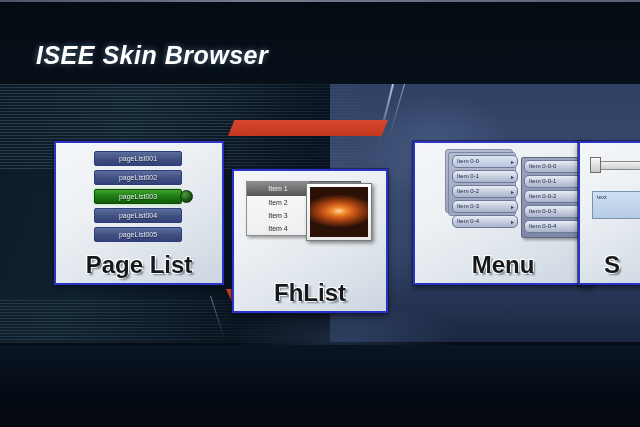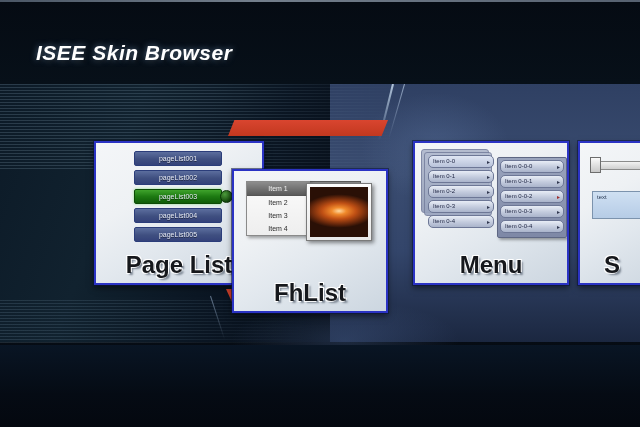--- a/index.html
+++ b/index.html
@@ -39,23 +39,23 @@
     clip-path:polygon(4% 0,100% 0,96% 100%,0 100%);
     box-shadow:0 1px 0 rgba(0,0,0,.45);}
   .redbar.bottom{left:226px;top:289px;width:160px;height:14px;
     clip-path:polygon(0 0,100% 0,96% 100%,4% 100%);}
 
   
   .panel{position:absolute;top:141px;height:140px;border:2px solid #2b33c4;
     background:linear-gradient(150deg,#f4f6f8 0%,#eef1f4 35%,#e2e8ee 60%,#ccd6e0 100%);
     box-shadow:0 0 0 1px rgba(10,20,60,.55), 0 3px 6px rgba(0,0,0,.5);
     overflow:hidden;}
-  #panel-pagelist{left:54px;width:166px;margin-left:40px;}
+  #panel-pagelist{left:54px;width:166px;}
   #panel-fhlist{left:232px;width:152px;margin-top:28px;}
-  #panel-menu{left:413px;width:152px;}
+  #panel-menu{left:413px;width:152px;padding-left:24px;}
   #panel-slider{left:578px;width:90px;}
 
   .panel-body{position:relative;height:98px;}
   .panel-label{position:absolute;left:0;right:0;bottom:4px;text-align:center;
     font-weight:bold;font-size:24px;color:#16181c;letter-spacing:0px;
     text-shadow:-1px -1px 0 #fff, 1px -1px 0 #fff, -1px 1px 0 rgba(255,255,255,.9), 2px 2px 2px rgba(90,100,115,.75);}
   #panel-slider .panel-label{text-align:left;padding-left:24px;}
 
   
   .pl-wrap{position:absolute;left:38px;top:8px;width:88px;}
@@ -105,21 +105,21 @@
   
   .sl-track{position:absolute;left:12px;top:18px;width:74px;height:7px;
     background:linear-gradient(180deg,#f2f2f2,#cfcfcf);border:1px solid #8b8b8b;}
   .sl-handle{position:absolute;left:10px;top:14px;width:9px;height:14px;
     background:linear-gradient(180deg,#fafafa,#c8c8c8);border:1px solid #6d6d6d;}
   .sl-box{position:absolute;left:12px;top:48px;width:74px;height:26px;
     background:linear-gradient(180deg,#cfe0f2,#b6cce6);border:1px solid #7c93ad;}
   .sl-box-txt{position:absolute;left:4px;top:2px;font-size:6px;color:#2a3a55;}
 
   
-  #app-title{position:absolute;left:36px;top:41px;font-size:21px;font-weight:bold;
+  #app-title{position:absolute;left:36px;top:41px;font-size:25px;font-weight:bold;
     font-style:italic;color:#ffffff;letter-spacing:.5px;
     text-shadow:0 0 6px rgba(150,190,235,.55), 2px 2px 3px rgba(0,0,0,.85);}
 </style>
 </head>
 <body>
 
 <div id="screen">
 
   <div class="bg-base"></div>
   <div class="bg-right"></div>

